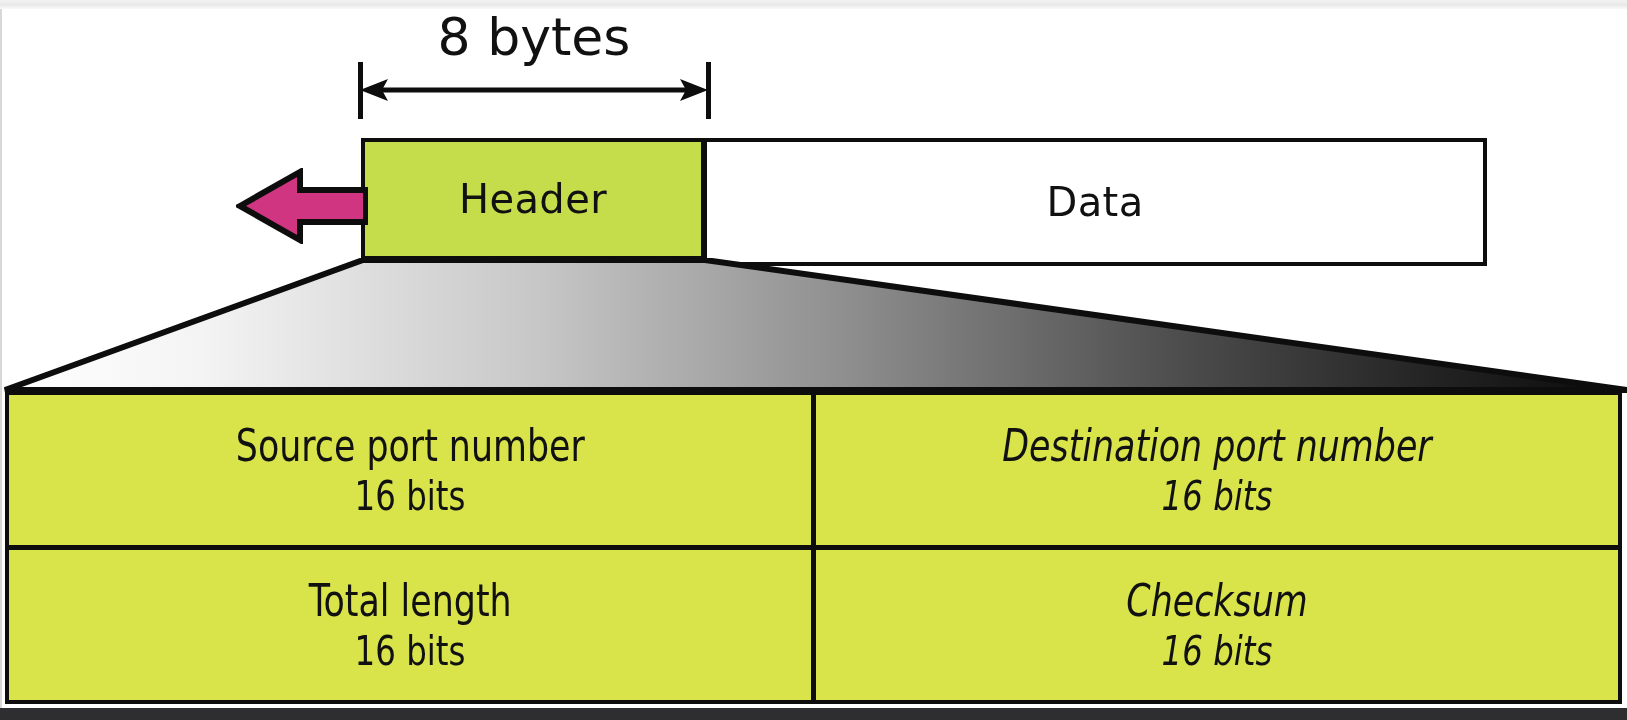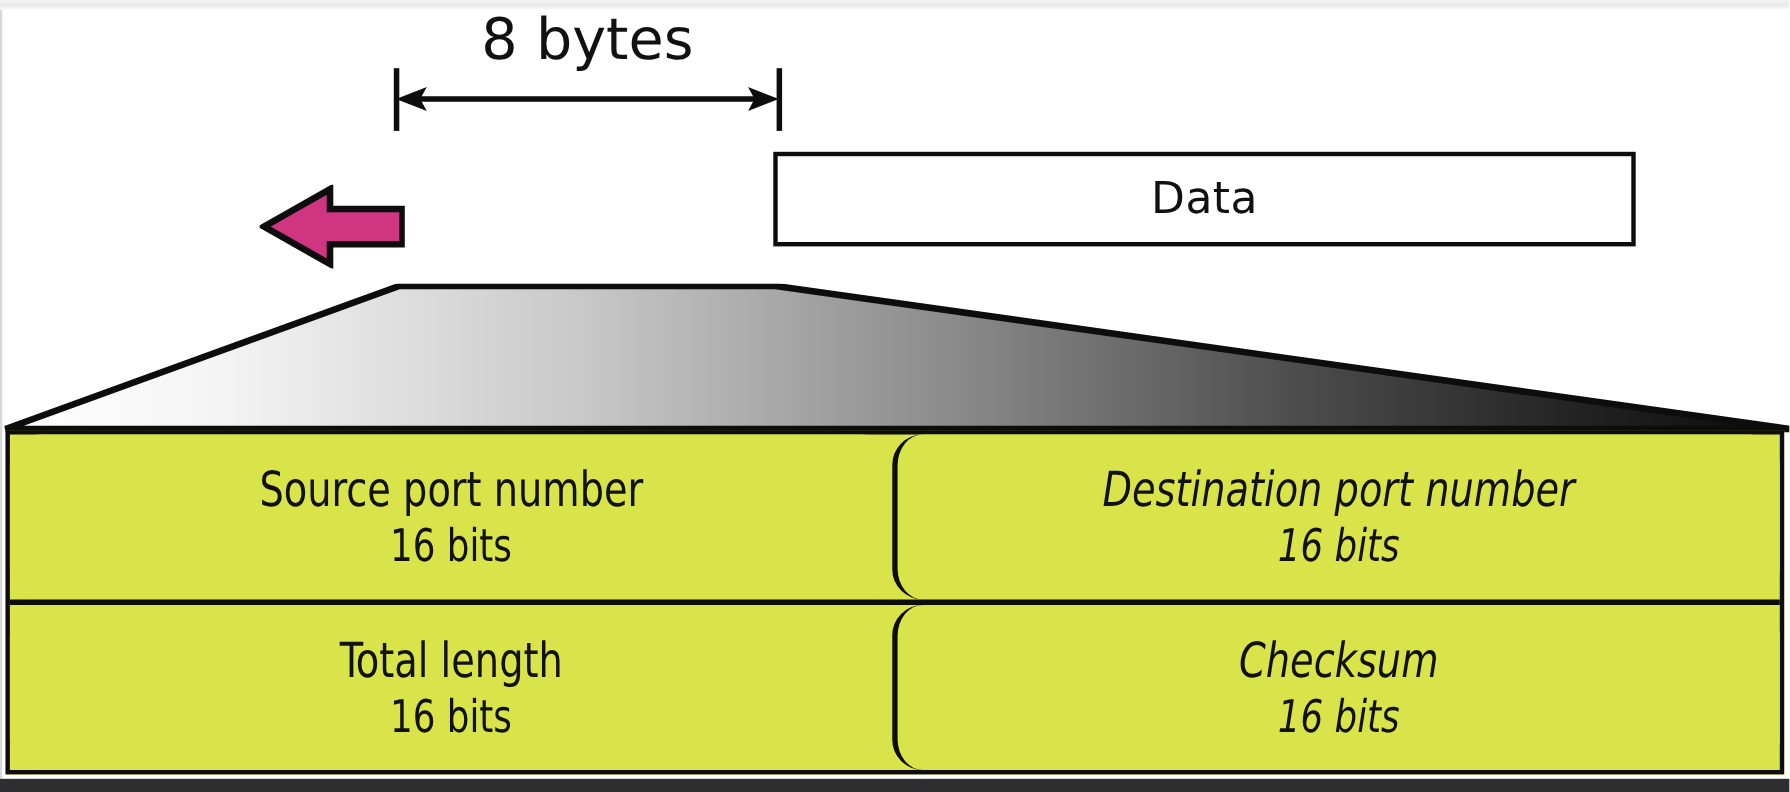--- a/index.html
+++ b/index.html
@@ -77,21 +77,21 @@
   }
   .pkt-header-label {
     font-family: "DejaVu Sans", sans-serif;
     font-size: 40px;
     color: #111111;
     letter-spacing: 0.4px;
   }
   .pkt-data {
     position: absolute;
     left: 703px; top: 138px;
-    width: 784px; height: 86px;
+    width: 784px; height: 128px;
     background: #ffffff;
     border: 4px solid #0d0d0d;
     box-sizing: border-box;
     display: flex;
     align-items: center;
     justify-content: center;
   }
   .pkt-data-label {
     font-family: "DejaVu Sans", sans-serif;
     font-size: 40px;
@@ -134,21 +134,20 @@
   .field-cell {
     flex: 1 1 0;
     background: #d9e34a;
     display: flex;
     flex-direction: column;
     align-items: center;
     justify-content: center;
     min-width: 0;
     padding: 0 10px;
     box-sizing: border-box;
-    border-radius: 28px;
   }
   .field-cell + .field-cell {
     border-left: 5px solid #0d0d0d;
     font-style: italic;
   }
   .field-name {
     font-family: "Liberation Sans Narrow", "DejaVu Sans Condensed", "Liberation Sans", sans-serif;
     font-size: 44px;
     line-height: 52px;
     color: #111111;
@@ -174,20 +173,23 @@
 
   <div class="dim-label">8 bytes</div>
   <div class="dim-tick left"></div>
   <div class="dim-tick right"></div>
   <svg class="dim-arrow-svg" width="352" height="40" viewBox="0 0 352 40">
     <line x1="20" y1="20" x2="332" y2="20" stroke="#0d0d0d" stroke-width="5"></line>
     <polygon points="2,20 30,9 24,20 30,31" fill="#0d0d0d"></polygon>
     <polygon points="350,20 322,9 328,20 322,31" fill="#0d0d0d"></polygon>
   </svg>
 
+  <div class="pkt-header">
+    <span class="pkt-header-label">Header</span>
+  </div>
   <div class="pkt-data">
     <span class="pkt-data-label">Data</span>
   </div>
 
   <svg class="dir-arrow-svg" width="132" height="76" viewBox="0 0 132 76">
     <polygon points="4,38 64,4 64,22 130,22 130,54 64,54 64,72" fill="#cf3580" stroke="#0d0d0d" stroke-width="6" stroke-linejoin="miter"></polygon>
   </svg>
 
   <svg class="flare-svg" width="1627" height="138" viewBox="0 0 1627 138">
     <defs>

